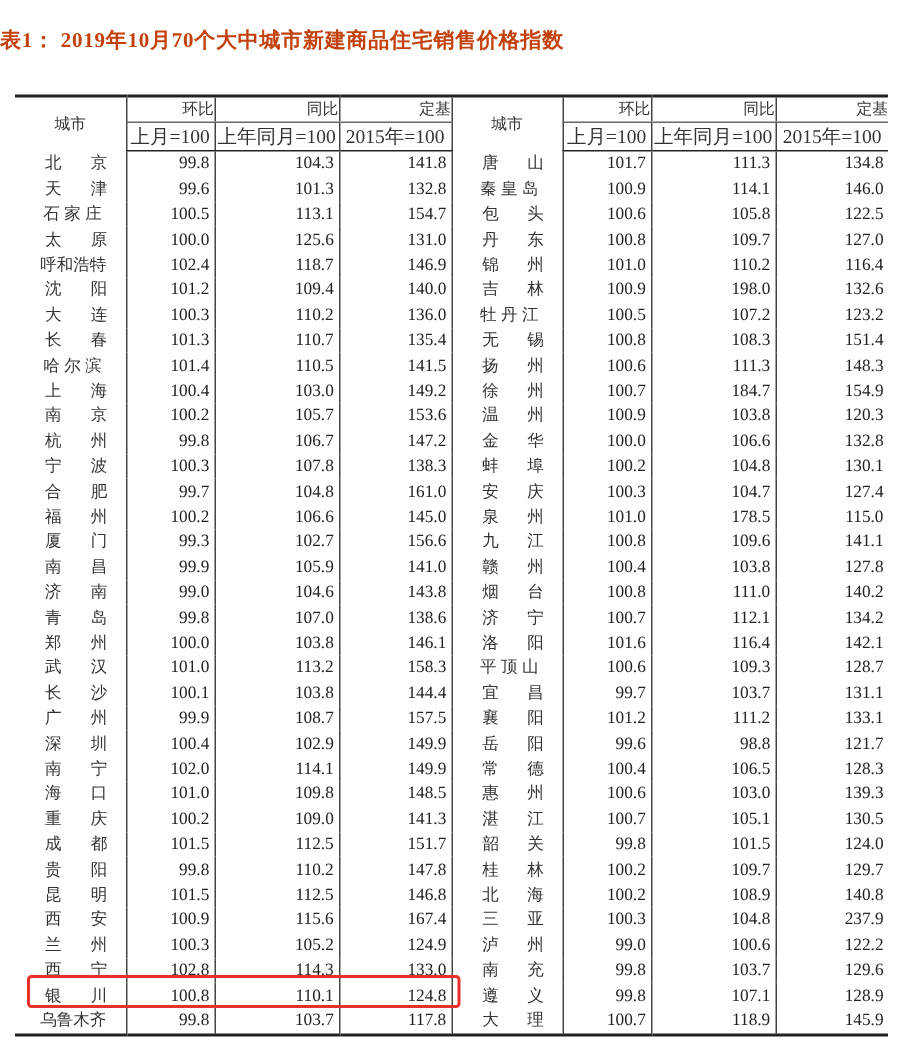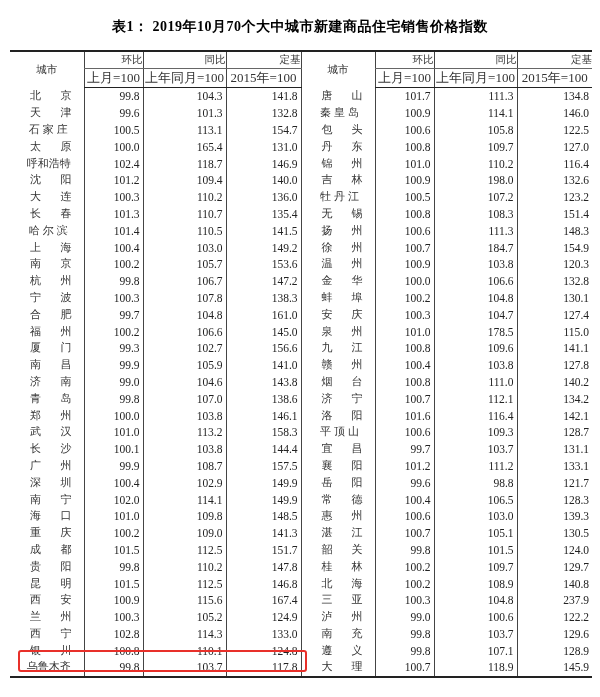--- a/index.html
+++ b/index.html
@@ -1,20 +1,20 @@
 <!DOCTYPE html>
 <html><head>
 <meta charset="utf-8">
 <style>
   html, body { margin: 0; padding: 0; background: #ffffff; }
   body { width: 600px; height: 697px; position: relative; overflow: hidden;
          font-family: "Liberation Serif", "DejaVu Serif", serif; color: #222; }
-  .title { position: absolute; top: 18px; left: 0; width: 600px; text-align: center;
-           font-size: 14px; font-weight: bold; color: #000000; letter-spacing: 0.5px; }
-  table.price { position: absolute; left: 10px; top: 50px; width: 576px;
+  .title { position: absolute; top: 18px; left: 0; width: 600px; 
+           font-size: 14px; font-weight: bold; color: #c2410c; letter-spacing: 0.5px; }
+  table.price { position: absolute; left: 10px; top: 63px; width: 576px;
                 border-collapse: collapse; table-layout: fixed; font-size: 11.5px; }
   table.price col.c-city { width: 74px; }
   table.price col.c-mom  { width: 59px; }
   table.price col.c-yoy  { width: 83px; }
   table.price col.c-base { width: 75px; }
   table.price thead tr:first-child th { border-top: 2px solid #222; }
   table.price th { font-weight: normal; text-align: center; height: 16px; padding: 0;
                    font-family: "DejaVu Sans", sans-serif; font-size: 10.5px; color: #333; }
   table.price th.sub { font-family: "Liberation Serif", serif; font-size: 13px; }
   table.price thead tr:last-child th { border-bottom: 1px solid #222; }
@@ -94,21 +94,21 @@
         <td class="num vl">113.1</td>
         <td class="num vl vsep">154.7</td>
         <td class="city">包头</td>
         <td class="num vl">100.6</td>
         <td class="num vl">105.8</td>
         <td class="num vl">122.5</td>
       </tr>
       <tr>
         <td class="city">太原</td>
         <td class="num vl">100.0</td>
-        <td class="num vl">165.4</td>
+        <td class="num vl">125.6</td>
         <td class="num vl vsep">131.0</td>
         <td class="city">丹东</td>
         <td class="num vl">100.8</td>
         <td class="num vl">109.7</td>
         <td class="num vl">127.0</td>
       </tr>
       <tr>
         <td class="city long">呼和浩特</td>
         <td class="num vl">102.4</td>
         <td class="num vl">118.7</td>

